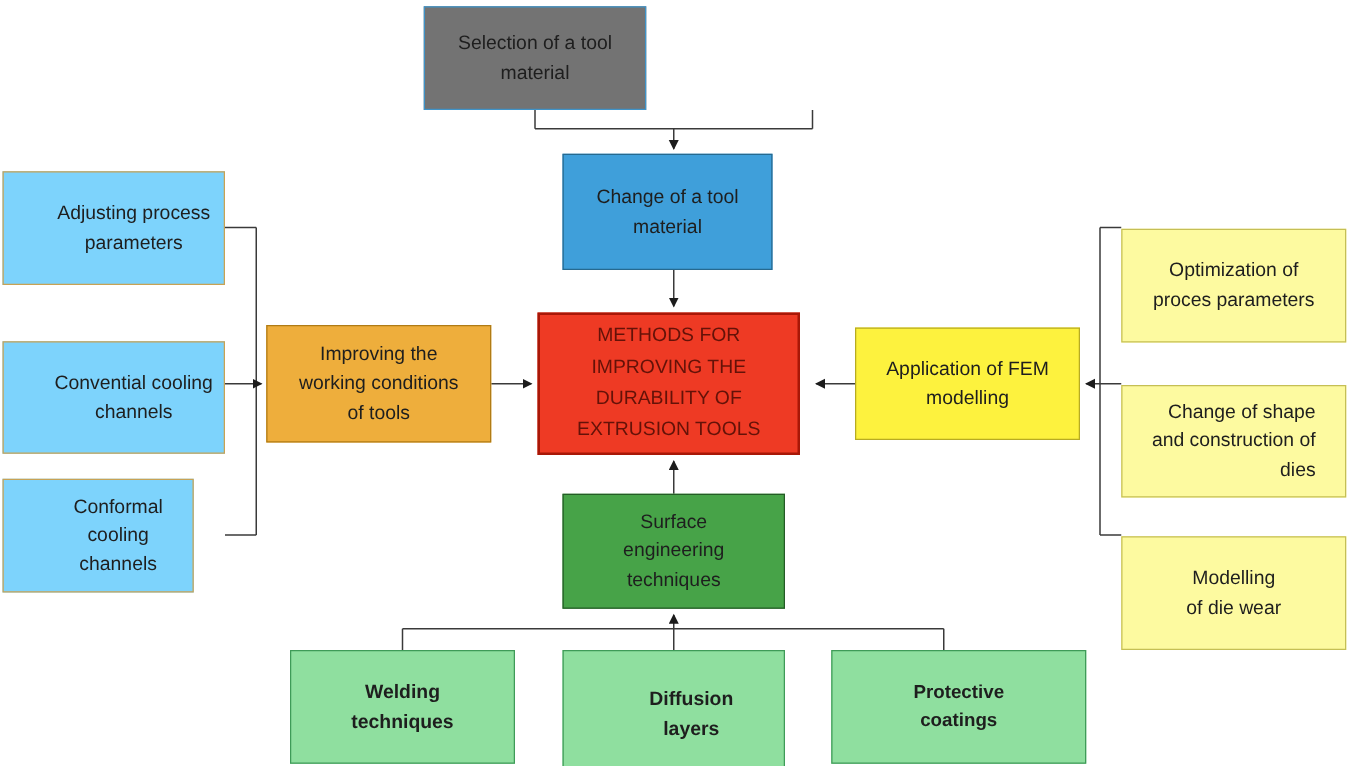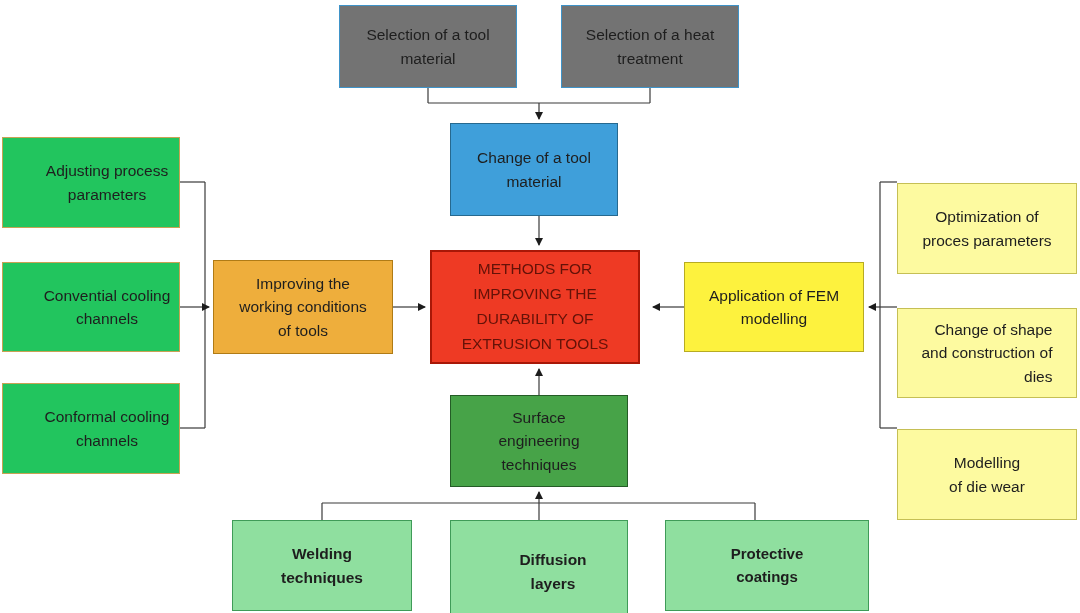--- a/index.html
+++ b/index.html
@@ -18,21 +18,21 @@
     text-align:center;
     white-space:pre-line;
     font-size:15.5px;
     line-height:1.5;
     color:#1e1e1e;
     padding:4px 8px;
   }
   .c-lightblue{background:#737373;border:1.5px solid #3f93c8;}
   .c-blue{background:#3f9fda;border:1.5px solid #26698f;}
   .c-red{background:#ee3a24;border:2px solid #a81707;color:#641208;}
-  .c-wheat{background:#22c55e;border:1.5px solid #c8a254;padding-left:40px;}
+  .c-wheat{background:#7dd3fc;border:1.5px solid #c8a254;padding-left:40px;}
   .c-orange{background:#eeae3c;border:1.5px solid #b07b15;}
   .c-yellow{background:#fdf23e;border:1.5px solid #b7ab22;}
   .c-lightyellow{background:#fdfaa0;border:1.5px solid #c5bf55;margin-top:46px;}
   .c-green{background:#47a348;border:1.5px solid #245c26;}
   .c-lightgreen{background:#8fdf9f;border:1.5px solid #3f9b58;font-weight:bold;}
 </style>
 </head>
 <body>
 
 <div id="canvas">
@@ -71,38 +71,36 @@
       <path d="M322,503 H755"></path>
       <path d="M539,520 V492" marker-end="url(#arrow)"></path>
 
       <path d="M539,395 V369" marker-end="url(#arrow)"></path>
     </g>
   </svg>
 
   <div class="node c-lightblue" style="left:339px;top:5px;width:178px;height:83px;">Selection of a tool
 material</div>
 
-  <div class="node c-lightblue" style="left:561px;top:5px;width:178px;height:83px;">Selection of a heat
-treatment</div>
 
   <div class="node c-blue" style="left:450px;top:123px;width:168px;height:93px;text-align:center;">Change of a tool
 material</div>
 
   <div class="node c-red" style="left:430px;top:250px;width:210px;height:114px;line-height:1.6;">METHODS FOR
 IMPROVING THE
 DURABILITY OF
 EXTRUSION TOOLS</div>
 
   <div class="node c-wheat" style="left:2px;top:137px;width:178px;height:91px;">Adjusting process
 parameters</div>
 
-  <div class="node c-wheat" style="left:2px;top:262px;width:178px;height:90px;">Convential cooling
+  <div class="node c-wheat" style="left:2px;top:273px;width:178px;height:90px;">Convential cooling
 channels</div>
 
-  <div class="node c-wheat" style="left:2px;top:383px;width:178px;height:91px;">Conformal cooling
+  <div class="node c-wheat" style="left:2px;top:383px;width:153px;height:91px;">Conformal cooling
 channels</div>
 
   <div class="node c-orange" style="left:213px;top:260px;width:180px;height:94px;">Improving the
 working conditions
 of tools</div>
 
   <div class="node c-yellow" style="left:684px;top:262px;width:180px;height:90px;">Application of FEM
 modelling</div>
 
   <div class="node c-lightyellow" style="left:897px;top:137px;width:180px;height:91px;">Optimization of

